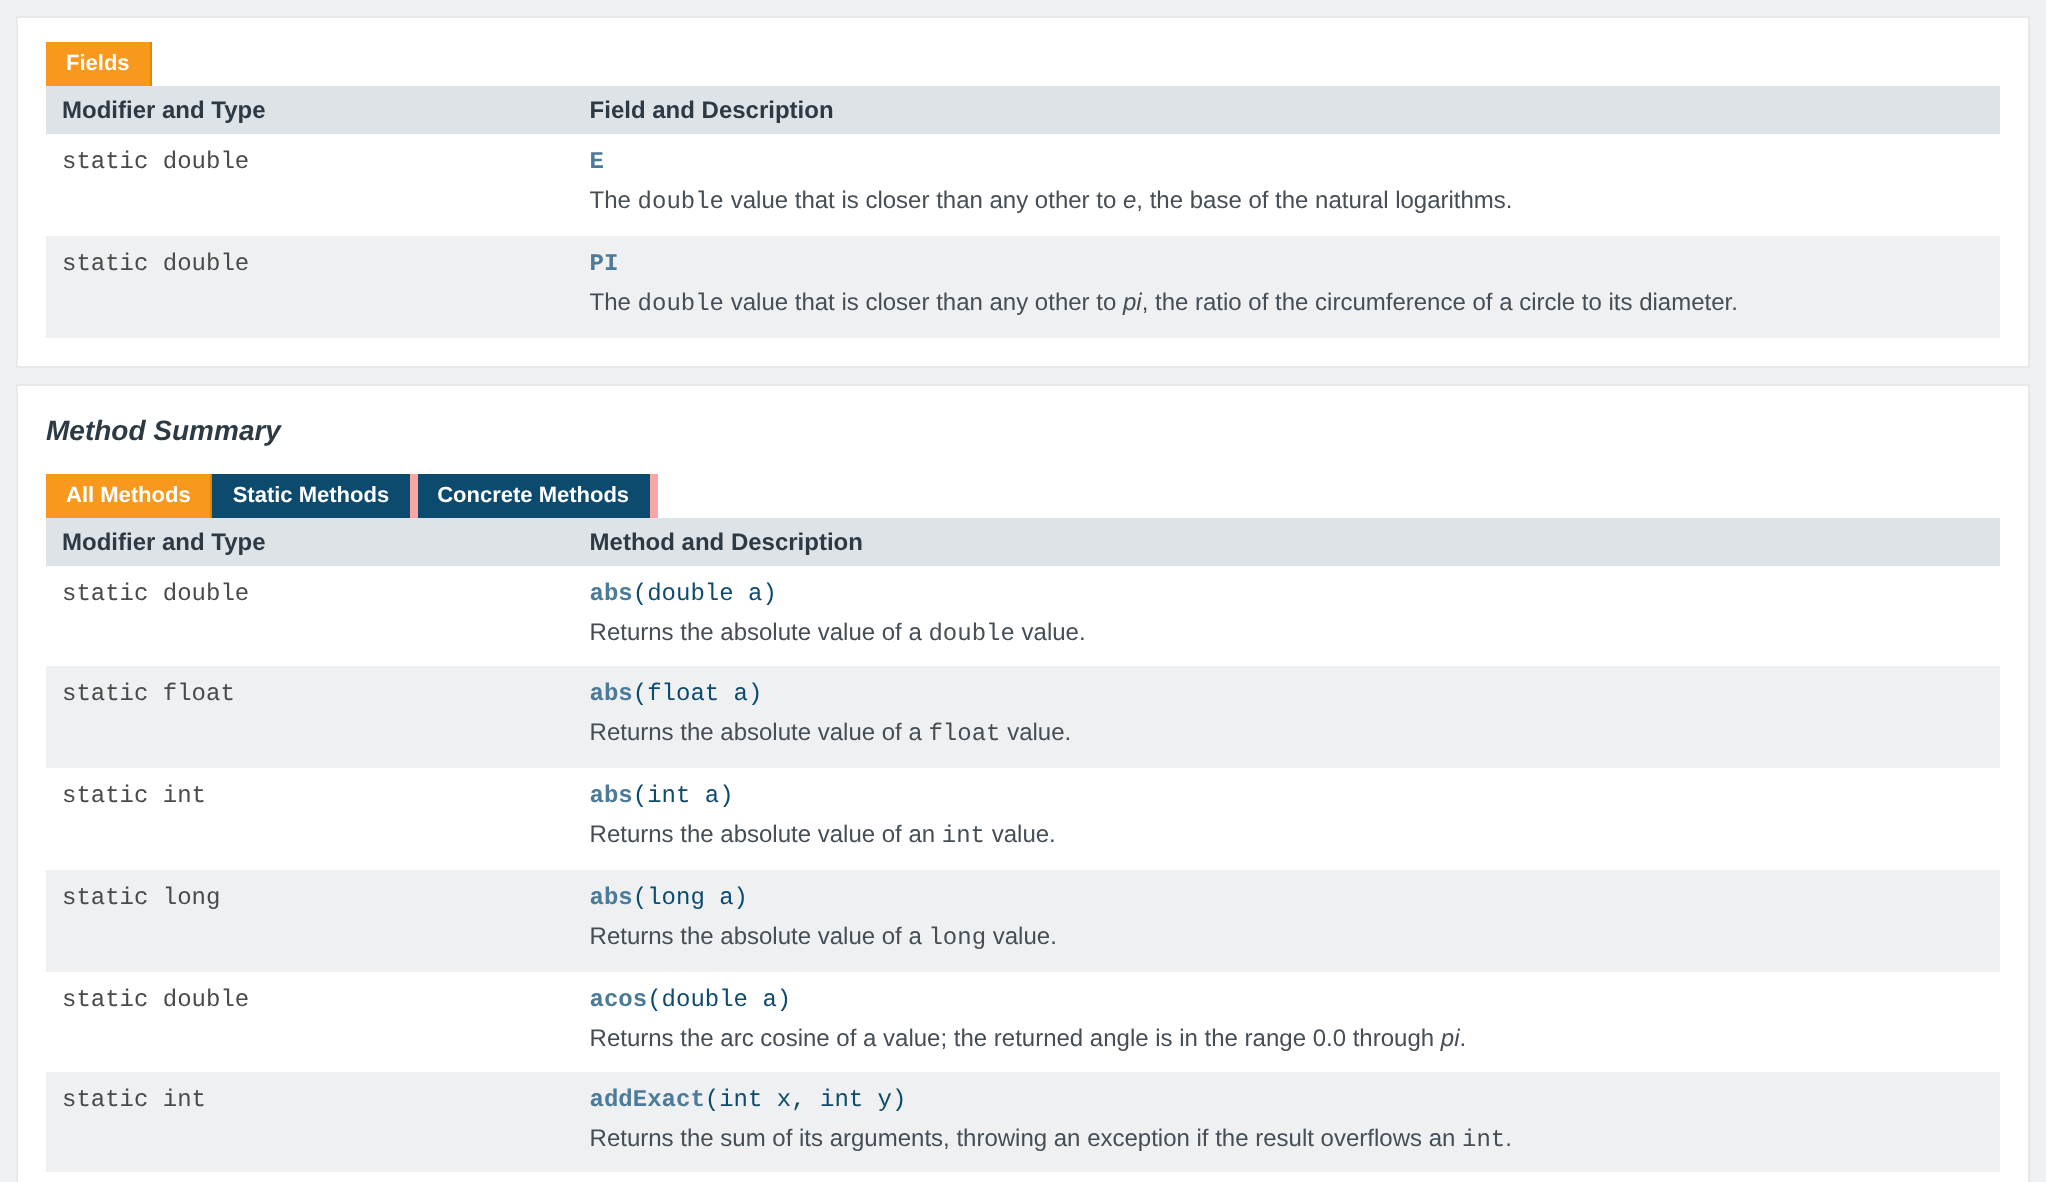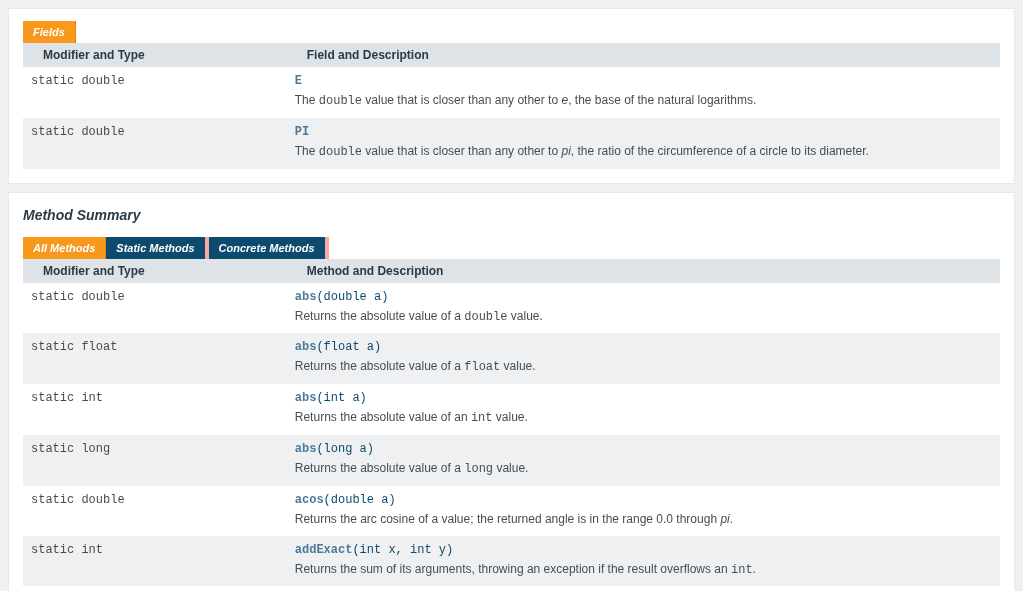--- a/index.html
+++ b/index.html
@@ -19,21 +19,20 @@
   .panel-title {
     font-weight: bold;
     font-style: italic;
     font-size: 14px;
     color: #2d3a44;
     margin: 2px 0 14px 0;
   }
   .tabbar {
     display: flex;
     gap: 0;
-    font-style: italic;
   }
   .tab {
     padding: 5px 10px;
     font-size: 11px;
     font-weight: bold;
     color: #fff;
     background: #0c4a6e;
     border-right: 4px solid #fca5a5;
     cursor: pointer;
   }
@@ -45,21 +44,21 @@
     width: 100%;
     border-collapse: collapse;
     table-layout: fixed;
   }
   table.summary th {
     text-align: left;
     background: #dee3e8;
     color: #2d3a44;
     font-weight: bold;
     font-size: 12px;
-    padding: 5px 20px;
+    padding: 5px 8px;
   }
   table.summary td {
     padding: 6px 8px 8px 8px;
     vertical-align: top;
     font-size: 12px;
   }
   table.summary tbody tr.odd { background: #ffffff; }
   table.summary tbody tr.even { background: #eef0f2; }
   col.modcol { width: 27%; }
   col.desccol { width: 73%; }

